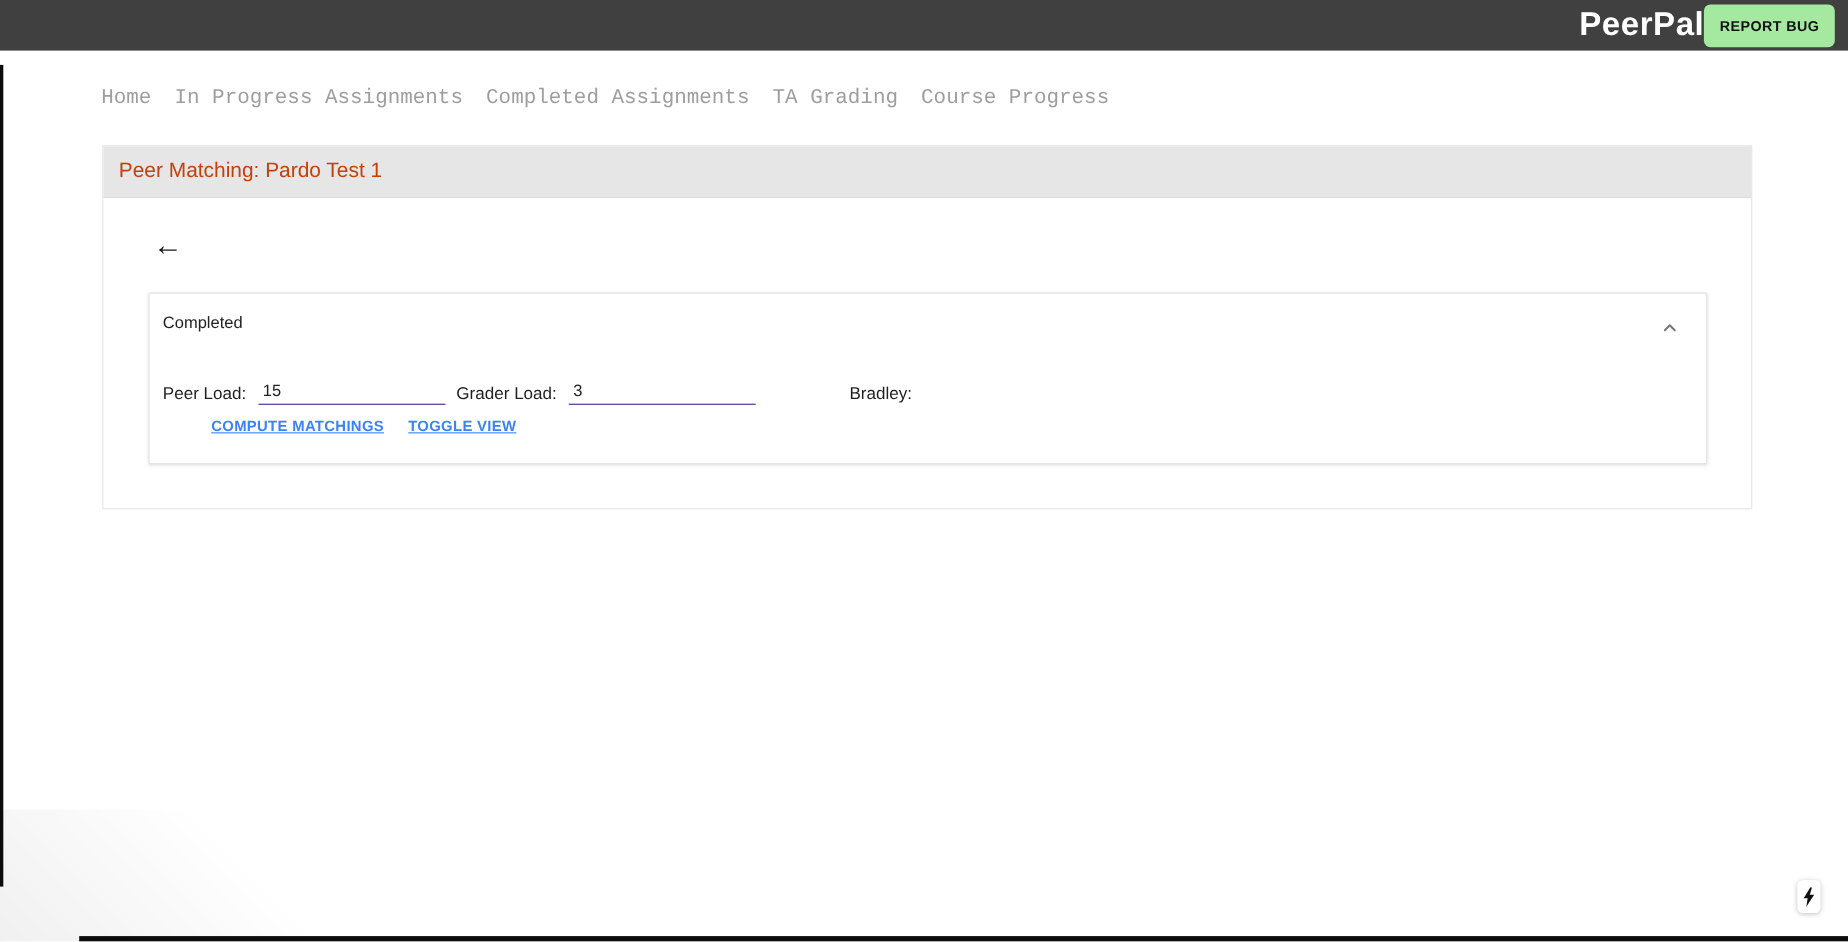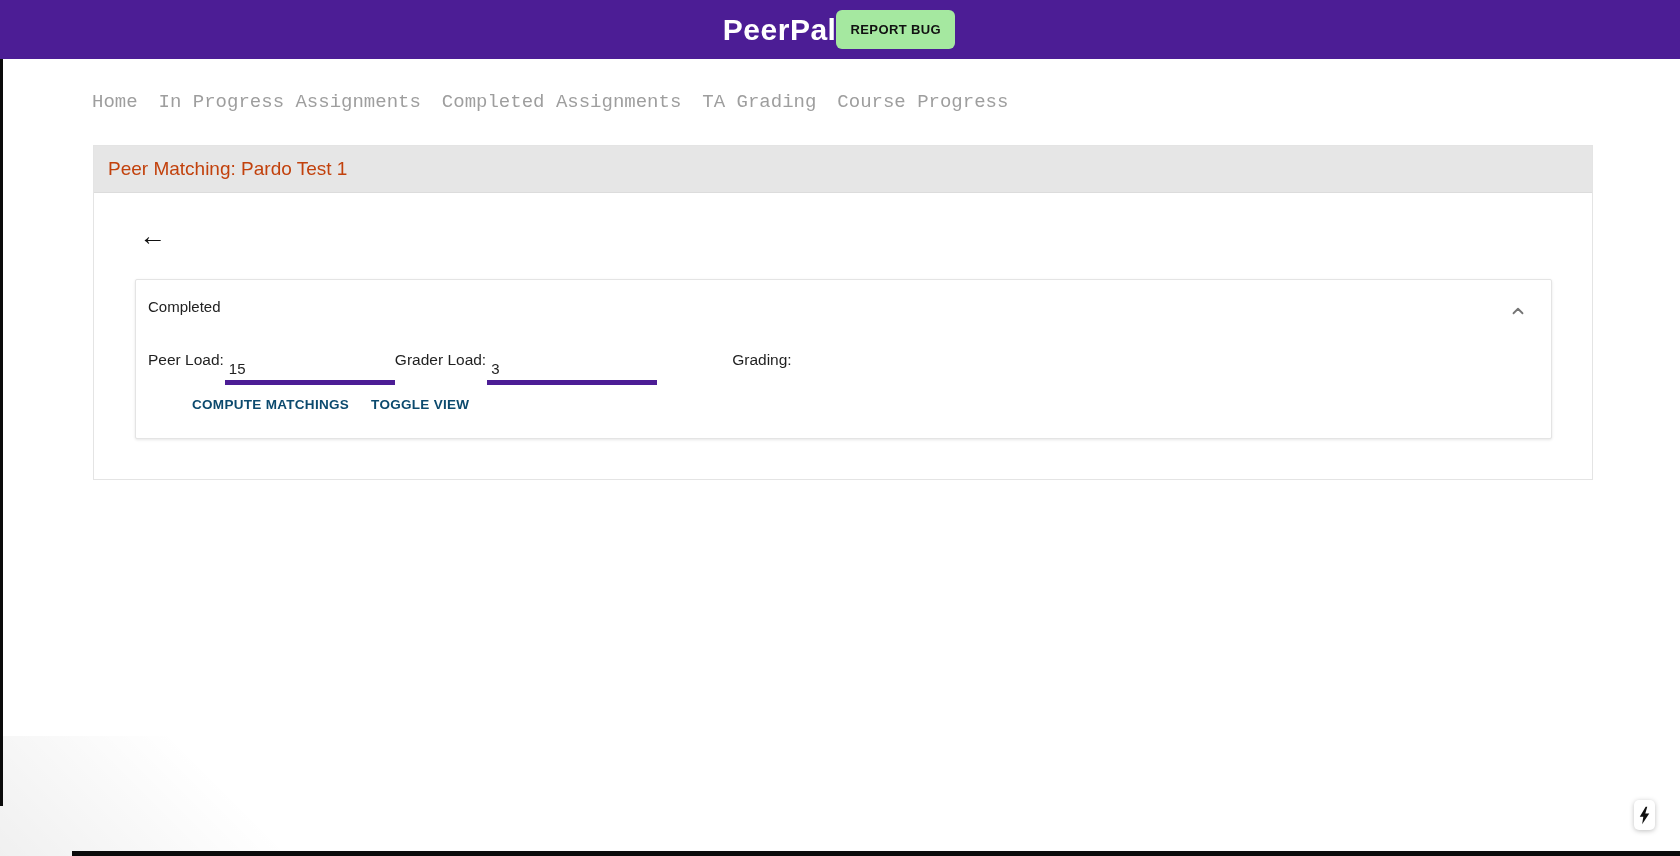--- a/index.html
+++ b/index.html
@@ -6,25 +6,25 @@
   body {
     width: 1680px; height: 856px;
     background: #ffffff;
     font-family: "Liberation Sans", sans-serif;
     overflow: hidden;
     position: relative;
   }
 
   
   .topbar {
-    height: 59px;
-    background: #4c1d95;
-    display: flex;
-    align-items: center;
-    justify-content: center;
+    height: 46px;
+    background: #404040;
+    display: flex;
+    align-items: center;
+    justify-content: flex-end;
     padding: 0 12px 0 10px;
     box-sizing: border-box;
   }
   .brand {
     color: #ffffff;
     font-size: 30px;
     font-weight: 800;
     letter-spacing: 0.5px;
     cursor: pointer;
   }
@@ -108,29 +108,30 @@
     background: none;
     border: none;
     padding: 0;
     cursor: pointer;
     line-height: 0;
   }
 
   .fields-row {
     margin-top: 36px;
     display: flex;
-    align-items: flex-start;
+    align-items: flex-end;
+    gap: 10px;
   }
   .field-label {
     font-size: 15.5px;
     color: #1f1f1f;
     white-space: nowrap;
   }
   .field-input-wrap {
-    border-bottom: 5px solid #4c1d95;
+    border-bottom: 1px solid #4c1d95;
     width: 170px;
     padding-top: 9px;
     margin-left: 1px;
   }
   .field-input-wrap input {
     border: none;
     outline: none;
     background: transparent;
     width: 100%;
     font-family: "Liberation Sans", sans-serif;
@@ -174,24 +175,25 @@
     border-top: 6px solid #757575;
     margin-left: 5px;
   }
   .text-btn {
     background: none;
     border: none;
     font-family: "Liberation Sans", sans-serif;
     font-size: 13.5px;
     font-weight: 700;
     letter-spacing: 0.3px;
-    color: #0c4a6e;
+    color: #3b82f6;
     padding: 10px 8px;
     cursor: pointer;
     white-space: nowrap;
+    text-decoration: underline;
   }
   .btn-compute { margin-left: 36px; }
   .btn-toggle  { margin-left: 6px; }
 
   
   .lightning-badge {
     position: absolute;
     right: 25px;
     bottom: 26px;
     width: 21px;
@@ -264,21 +266,21 @@
         <span class="field-label">Peer Load:</span>
         <span class="field-input-wrap">
           <input type="text" value="15" style="">
         </span>
 
         <span class="field-label gap-a">Grader Load:</span>
         <span class="field-input-wrap">
           <input type="text" value="3" style="">
         </span>
 
-        <span class="field-label gap-b">Grading:</span>
+        <span class="field-label gap-b">Bradley:</span>
       </div>
 
       <div class="controls-row">
 
         <button class="text-btn btn-compute">COMPUTE MATCHINGS</button>
         <button class="text-btn btn-toggle">TOGGLE VIEW</button>
       </div>
     </div>
 
   </div>

